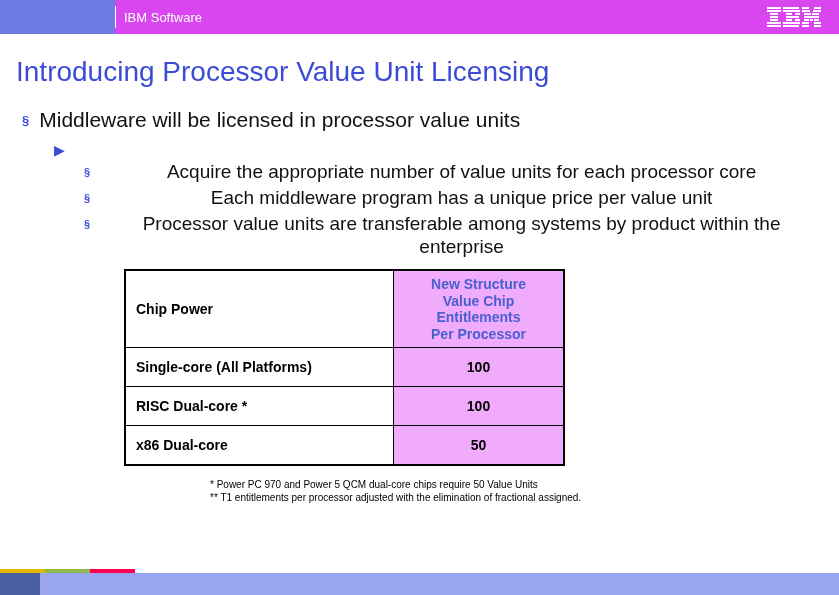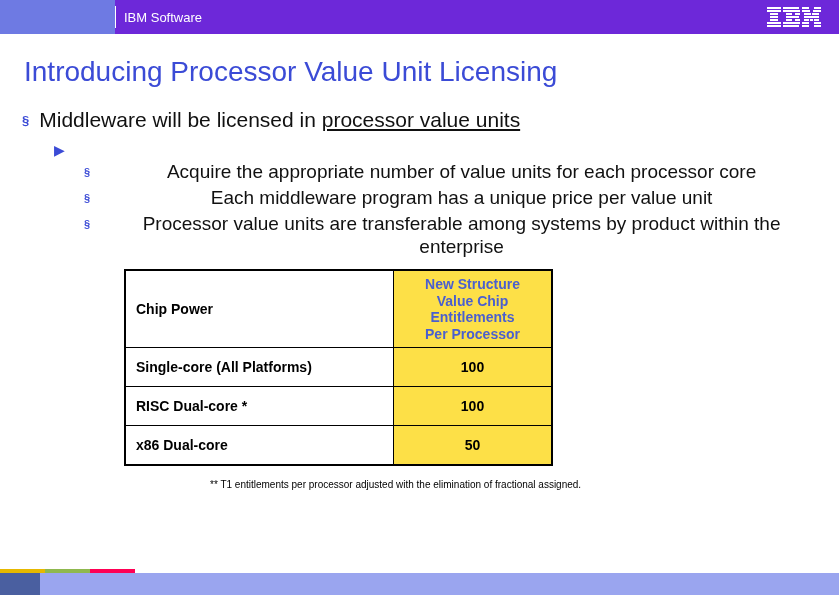--- a/index.html
+++ b/index.html
@@ -1,46 +1,46 @@
 <!DOCTYPE html>
 <html><head>
 <meta charset="utf-8">
 <style>
   * { margin: 0; padding: 0; box-sizing: border-box; }
   body { width: 839px; height: 595px; font-family: Arial, Helvetica, sans-serif; background: #fff; position: relative; overflow: hidden; }
 
-  .header-bar { width: 100%; height: 34px; background: #6d28d9; display: flex; align-items: center; }
+  .header-bar { width: 100%; height: 34px; background: #d946ef; display: flex; align-items: center; }
   .header-left-spacer { width: 115px; height: 100%; background: #6e7ae3; }
   .header-divider { width: 1px; height: 22px; background: #fff; margin-right: 8px; }
   .header-label { color: #fff; font-size: 13px; font-weight: 400; flex: 1; }
   .header-logo { margin-right: 18px; display: flex; align-items: center; }
   .header-logo svg { display: block; }
 
   .white-strip { width: 100%; height: 22px; background: #fff; }
 
-  .slide-title { font-size: 28px; color: #3b4bd6; padding: 0 16px 12px 16px; font-weight: 400; margin-left: 8px; }
+  .slide-title { font-size: 28px; color: #3b4bd6; padding: 0 16px 12px 16px; font-weight: 400; }
 
   .content { padding: 0 16px; }
 
   .bullet-l1 { display: flex; align-items: baseline; margin: 8px 0 10px 6px; font-size: 21px; color: #111; }
   .bullet-l1 .marker { color: #3b4bd6; font-size: 13px; margin-right: 10px; font-weight: bold; position: relative; top: -2px; }
-  .underline { text-decoration: underline; }
+  .underline { }
 
   .bullet-l2 { display: flex; align-items: baseline; margin: 2px 0 2px 38px; font-size: 19px; color: #111; }
   .bullet-l2 .marker { color: #3b4bd6; font-size: 14px; margin-right: 4px; }
 
   .bullet-l3 { display: flex; align-items: baseline; margin: 2px 0 2px 68px; font-size: 19px; color: #111; }
   .bullet-l3 .marker { color: #3b4bd6; font-size: 11px; margin-right: 10px; font-weight: bold; position: relative; top: -2px; }
   .bullet-l3 .text { flex: 1; line-height: 1.25; text-align: center; }
 
   .table-wrap { margin: 8px 0 0 108px; border: 1px solid #000; display: inline-block; }
   .table-wrap table { border-collapse: collapse; }
   .table-wrap th, .table-wrap td { border: 1px solid #000; padding: 5px 10px; font-size: 14px; font-weight: bold; color: #000; text-align: left; vertical-align: middle; height: 39px; }
   .table-wrap th.col-chip { width: 268px; }
-  .table-wrap th.col-val, .table-wrap td.col-val { width: 158px; background: #fde047; text-align: center; }
+  .table-wrap th.col-val, .table-wrap td.col-val { width: 170px; background: #f0abfc; text-align: center; }
   .table-wrap thead th.col-val { color: #4a5fcf; line-height: 1.18; height: 66px; }
 
   .footnotes { margin: 8px 0 0 194px; font-size: 10px; color: #000; line-height: 1.3; }
 
   .footer-bar { position: absolute; bottom: 0; left: 0; width: 100%; height: 22px; background: #9aa5ef; display: flex; justify-content: flex-end; padding-right: 12px; font-size: 12px; font-weight: bold; color: #000; margin-left: 40px; }
   .footer-color-blocks { position: absolute; bottom: 22px; left: 0; height: 4px; display: flex; }
   .footer-color-blocks span { display: block; height: 4px; }
   .cb1 { width: 45px; background: #e6b800; }
   .cb2 { width: 45px; background: #8fb84e; }
   .cb3 { width: 45px; background: #f05; }
@@ -153,20 +153,21 @@
         </tr>
         <tr>
           <td>x86 Dual-core</td>
           <td class="col-val">50</td>
         </tr>
       </tbody>
     </table>
   </div>
 
   <div class="footnotes">
+    <div>* Power PC 970 and Power 5 QCM dual-core chips require 50 Value Units</div>
     <div>** T1 entitlements per processor adjusted with the elimination of fractional assigned.</div>
   </div>
 
 </div>
 
 <div class="footer-color-blocks">
   <span class="cb1"></span>
   <span class="cb2"></span>
   <span class="cb3"></span>
 </div>

